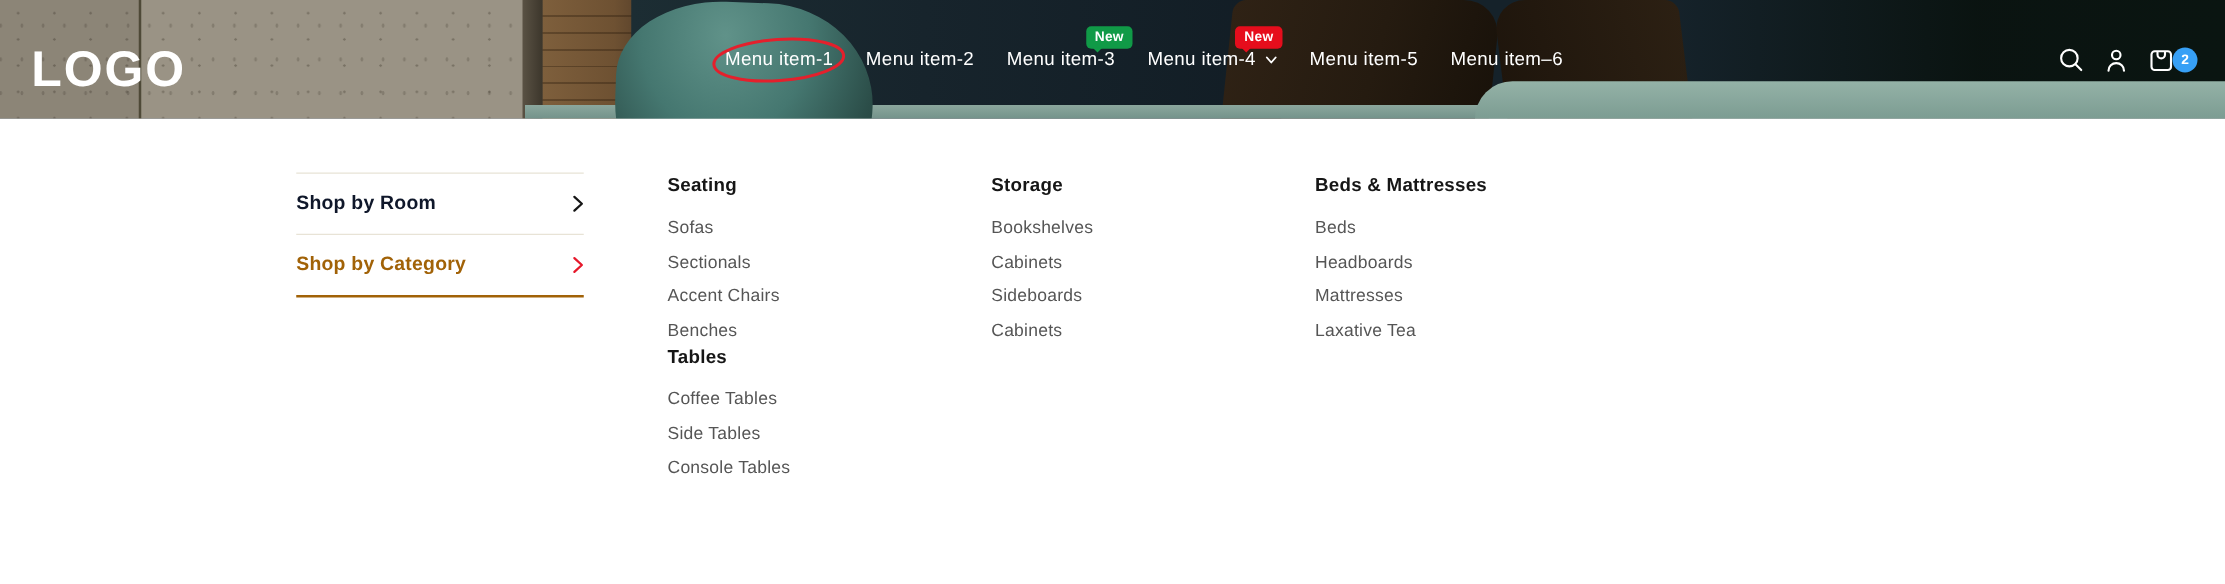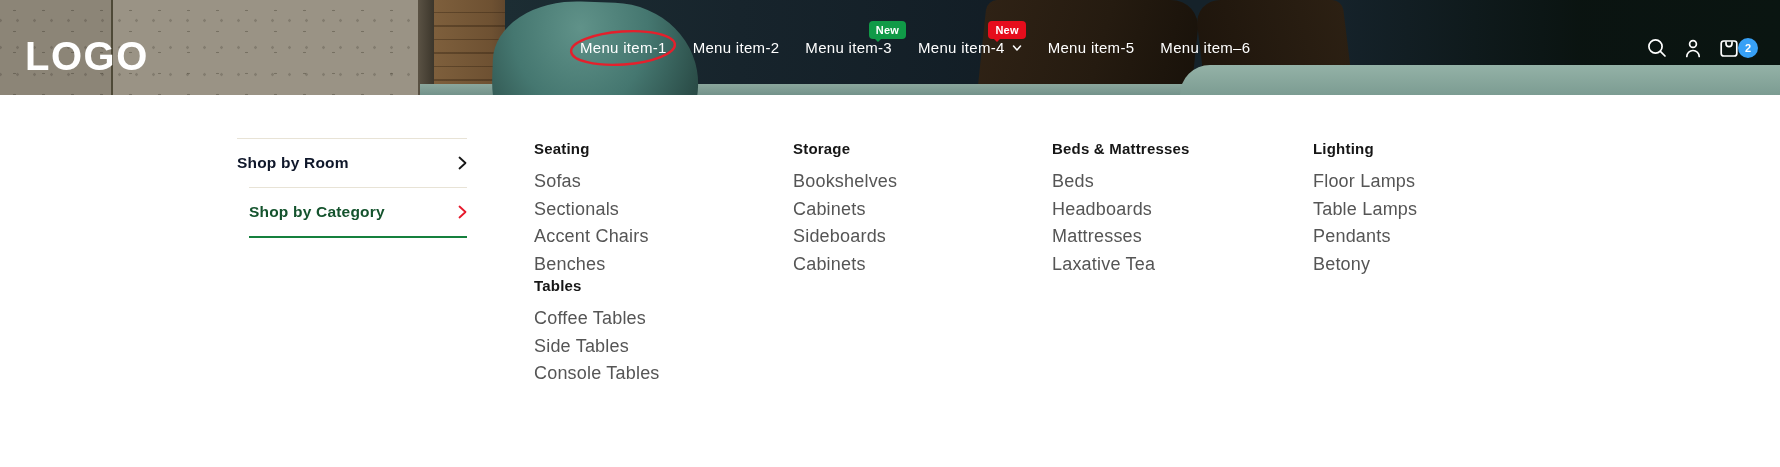--- a/index.html
+++ b/index.html
@@ -66,31 +66,31 @@
   .hicon { width:24px; height:24px; cursor:pointer; display:block; }
   .cart-wrap { position:relative; display:flex; align-items:center; cursor:pointer; }
   .cart-badge { width:20px; height:20px; margin-left:-3px; border-radius:50%; background:#37a0f6;
     color:#fff; font-size:11px; font-weight:700; display:flex; align-items:center; justify-content:center; }
 
   
   .panel { position:absolute; top:95px; left:0; width:1780px; height:372px; background:#ffffff; }
   .snav { position:absolute; left:237px; top:43px; width:230px; }
   .snav-row { height:49px; display:flex; align-items:center; justify-content:space-between;
     border-top:1px solid #e8e3d6; cursor:pointer; color:#0f172a; }
-  .snav-row.active { height:51px; border-bottom:2px solid #15803d; color:#14532d;margin-left:12px; }
+  .snav-row.active { height:51px; border-bottom:2px solid #a16207; color:#a16207; }
   .snav-label { font-size:15.5px; font-weight:700; letter-spacing:.2px; }
   .chev-right { width:9px; height:14px; }
 
   .col { position:absolute; top:46px; width:220px; }
   .col-1 { left:534px; } .col-2 { left:793px; } .col-3 { left:1052px; } .col-4 { left:1313px; }
   .sec + .sec { }
   .sec h3 { margin:0 0 12px; font-size:15px; font-weight:700; color:#161616;
     letter-spacing:.2px; line-height:15px; cursor:pointer; }
   .sec ul { margin:0; padding:0; list-style:none; }
-  .sec li { font-size:18px; color:#555555; line-height:27.5px; letter-spacing:.2px; cursor:pointer; }
+  .sec li { font-size:14px; color:#555555; line-height:27.5px; letter-spacing:.2px; cursor:pointer; }
 </style>
 </head>
 <body>
 
 <div class="screen">
 
   <div class="hero">
     <div class="wall"></div>
     <div class="wall-left-shade"></div>
     <div class="wall-seam"></div>
@@ -208,26 +208,15 @@
         <h3>Beds &amp; Mattresses</h3>
         <ul>
           <li>Beds</li>
           <li>Headboards</li>
           <li>Mattresses</li>
           <li>Laxative Tea</li>
         </ul>
       </div>
     </div>
 
-    <div class="col col-4">
-      <div class="sec">
-        <h3>Lighting</h3>
-        <ul>
-          <li>Floor Lamps</li>
-          <li>Table Lamps</li>
-          <li>Pendants</li>
-          <li>Betony</li>
-        </ul>
-      </div>
-    </div>
 
   </div>
 </div>
 
 </body></html>

